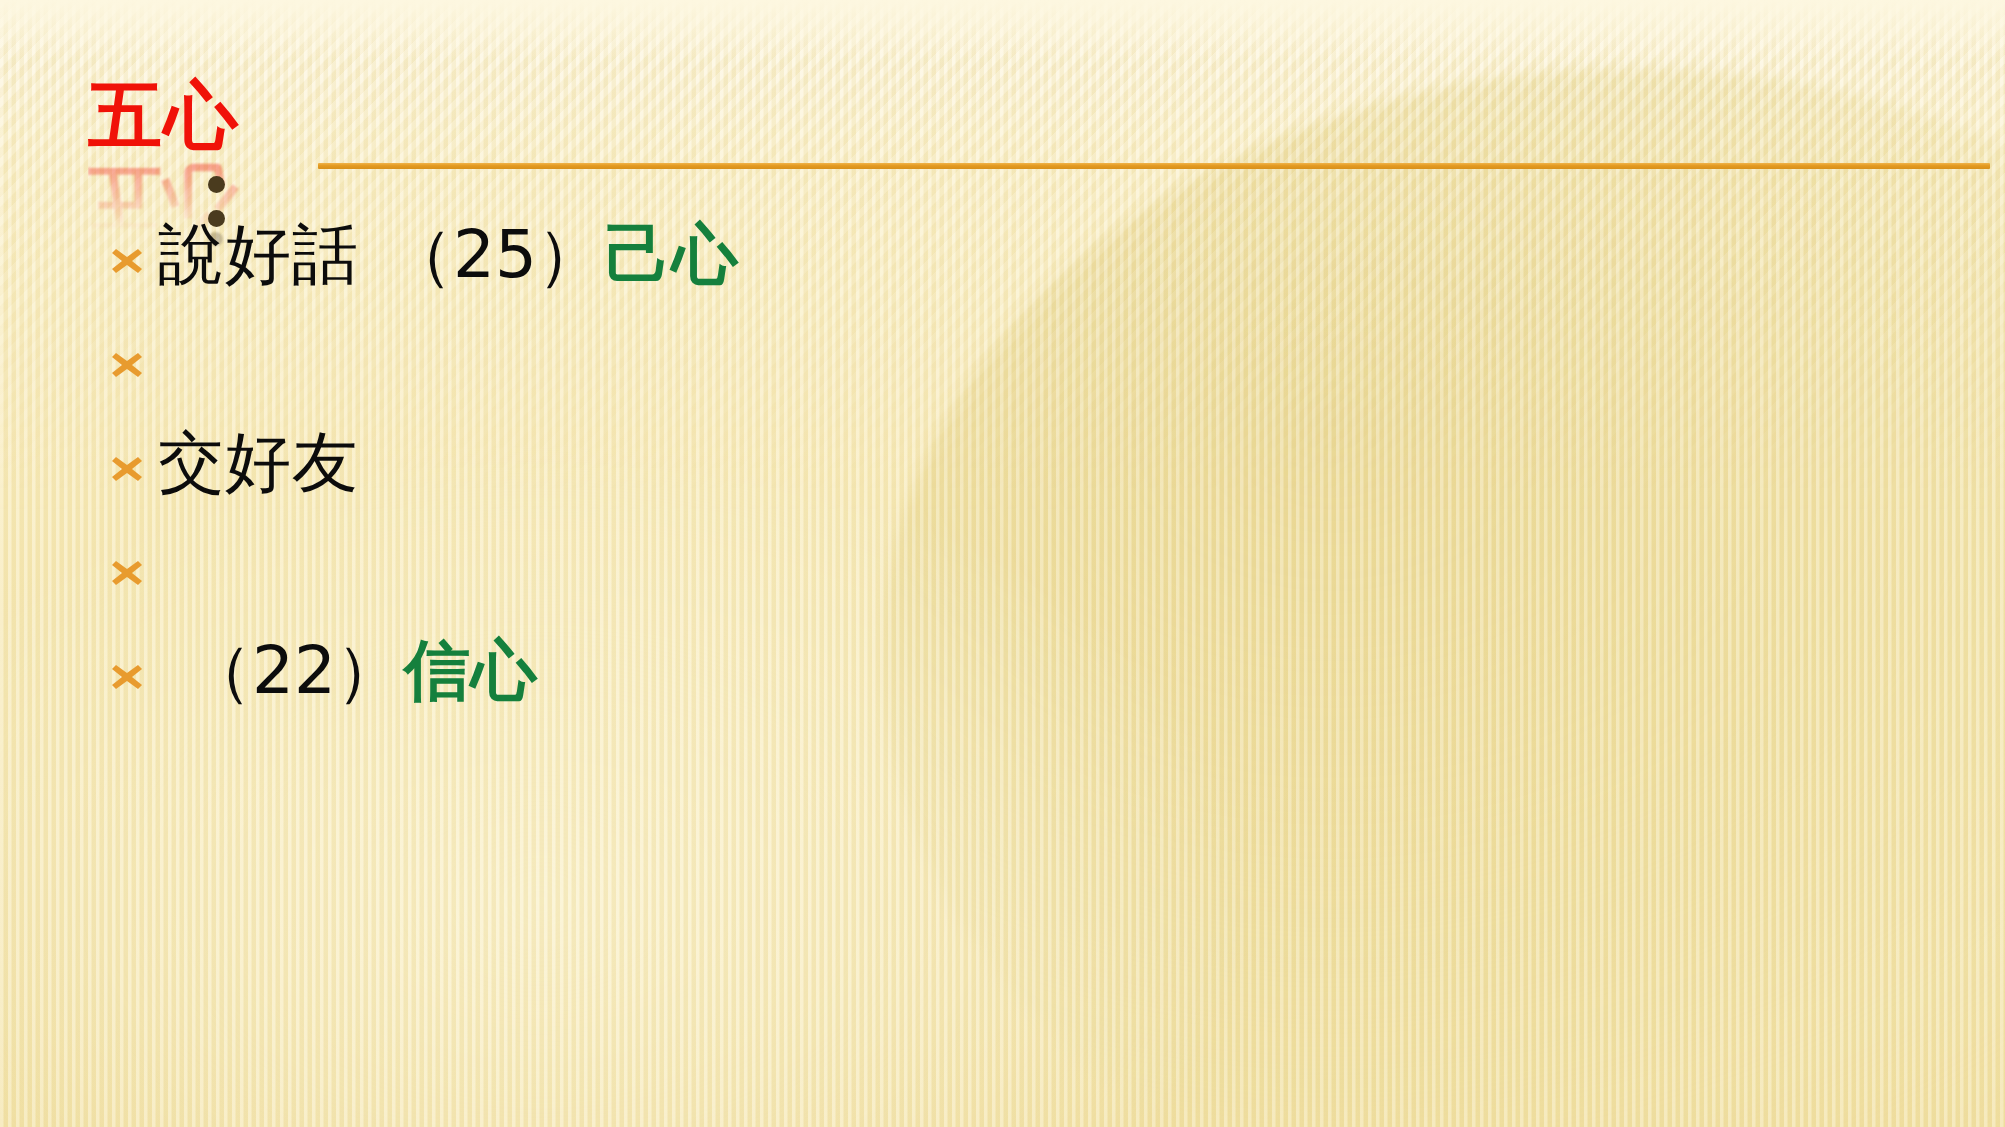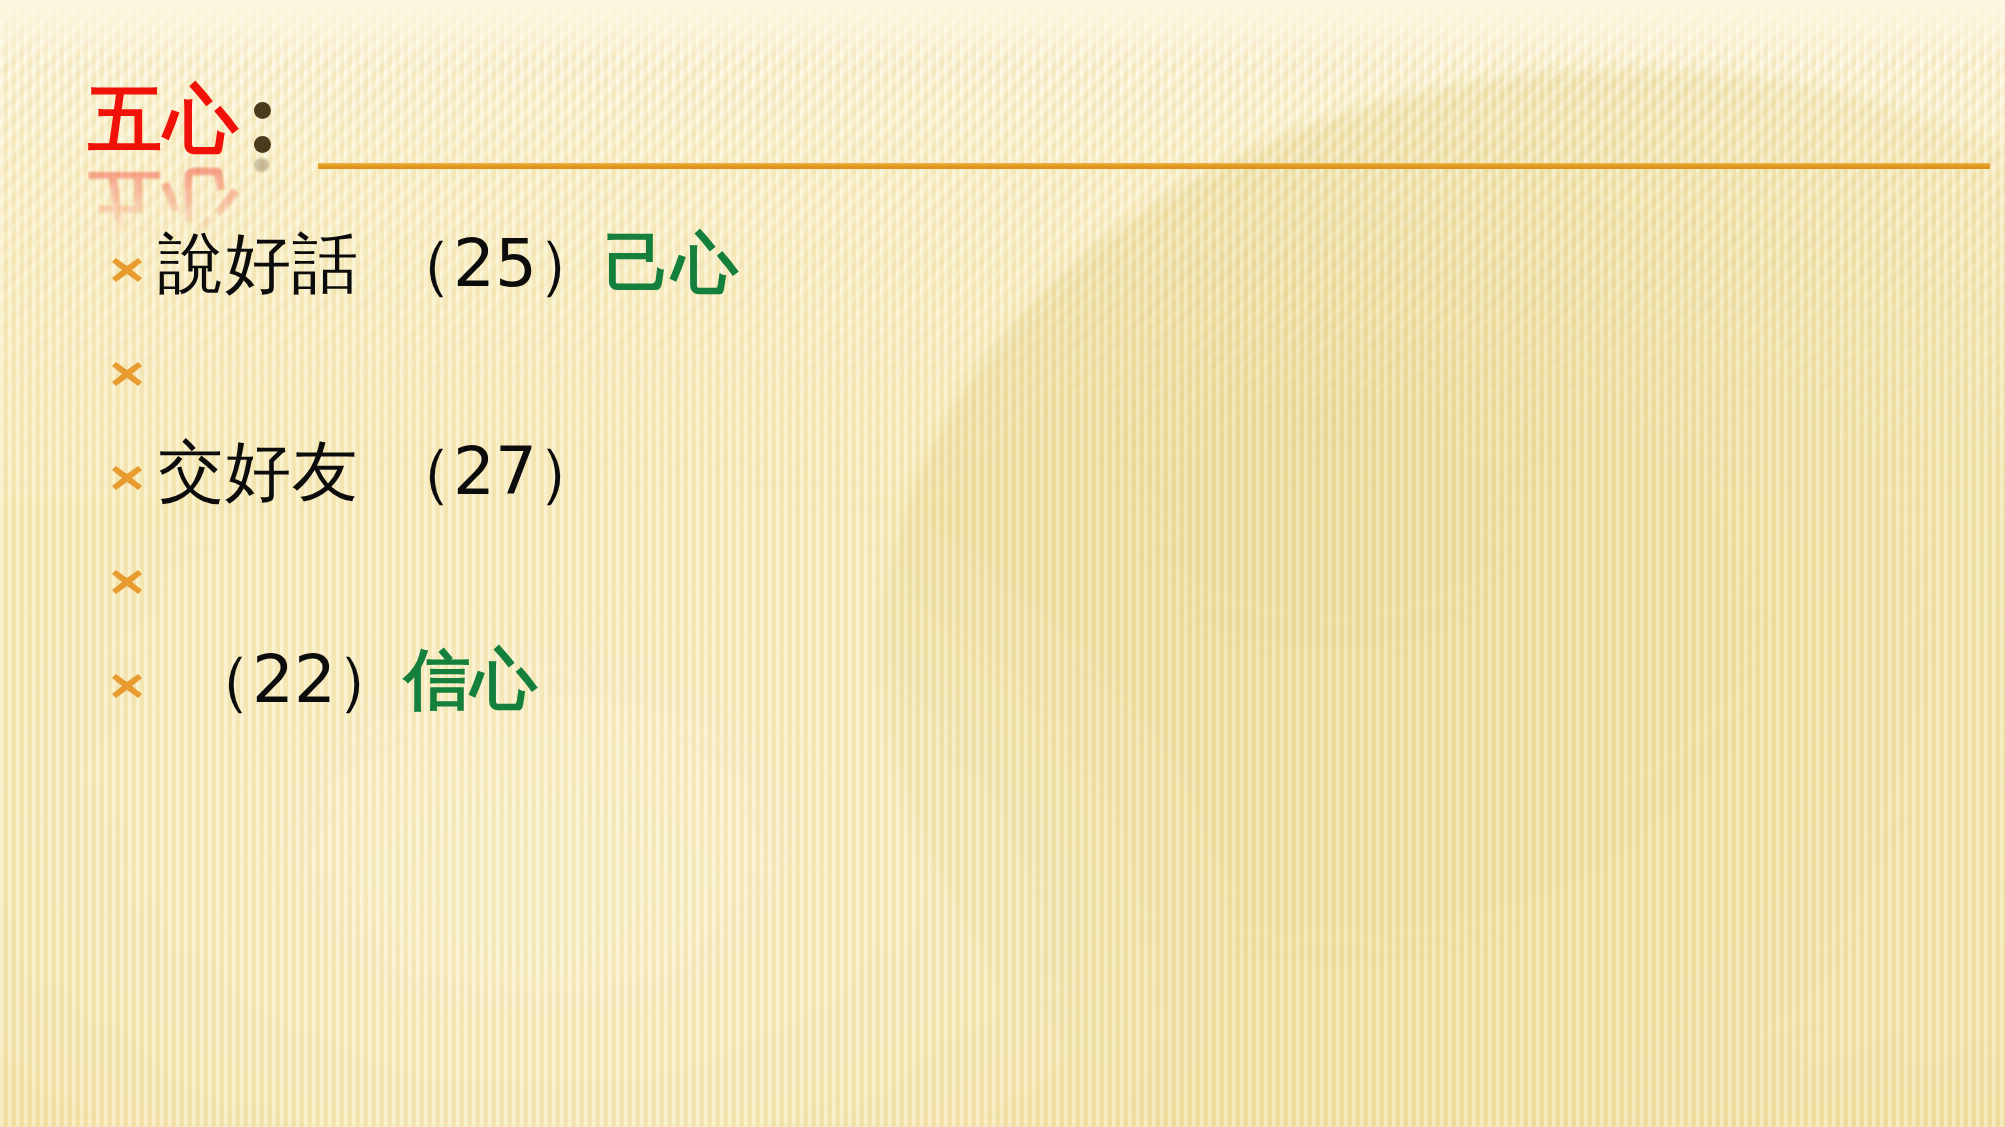--- a/index.html
+++ b/index.html
@@ -69,21 +69,21 @@
   .bg-topfade{
     position:absolute;left:0;top:0;width:100%;height:60px;
     background:linear-gradient(180deg,#FDF7E0 0%,rgba(253,247,224,0) 100%);
   }
 
   
   #title-block{
     position:absolute;
     left:88px;top:78px;
     z-index:5;
-    display:flex;align-items:flex-end;
+    display:flex;align-items:flex-end;flex-direction:column;
   }
   .title-text{
     font-family:"DejaVu Sans","Liberation Sans",sans-serif;
     font-size:74px;
     font-weight:700;
     color:#F01208;
     line-height:1;
     letter-spacing:2px;
     white-space:nowrap;
   }
@@ -130,21 +130,21 @@
     position:absolute;
     left:318px;top:163px;width:1672px;height:6px;
     z-index:4;
     background:linear-gradient(180deg,#F0B34A 0%,#E39A21 45%,#D9901A 100%);
     border-radius:1px;
   }
 
   
   #bullet-list{
     position:absolute;
-    left:96px;top:212px;
+    left:96px;top:203px;
     z-index:6;
     width:1220px;
   }
   .bullet-row{
     display:flex;
     align-items:center;
     height:104px;
     white-space:nowrap;
   }
   .bullet-mark{
@@ -222,21 +222,20 @@
 
     <div class="bullet-row">
       <span class="bullet-mark">
         <svg width="36" height="36" viewBox="0 0 36 36" aria-hidden="true">
           <path d="M7 6 L18 14 L29 6 L33 10 L23 18 L33 26 L29 30 L18 22 L7 30 L3 26 L13 18 L3 10 Z" fill="#E89B2E"></path>
         </svg>
       </span>
       <span class="row-text">
         <span class="t-black">交好友</span>
         <span class="gap"></span>
-        <span class="t-num">（27）</span>
       </span>
     </div>
 
     <div class="bullet-row">
       <span class="bullet-mark">
         <svg width="36" height="36" viewBox="0 0 36 36" aria-hidden="true">
           <path d="M7 6 L18 14 L29 6 L33 10 L23 18 L33 26 L29 30 L18 22 L7 30 L3 26 L13 18 L3 10 Z" fill="#E89B2E"></path>
         </svg>
       </span>
     </div>

